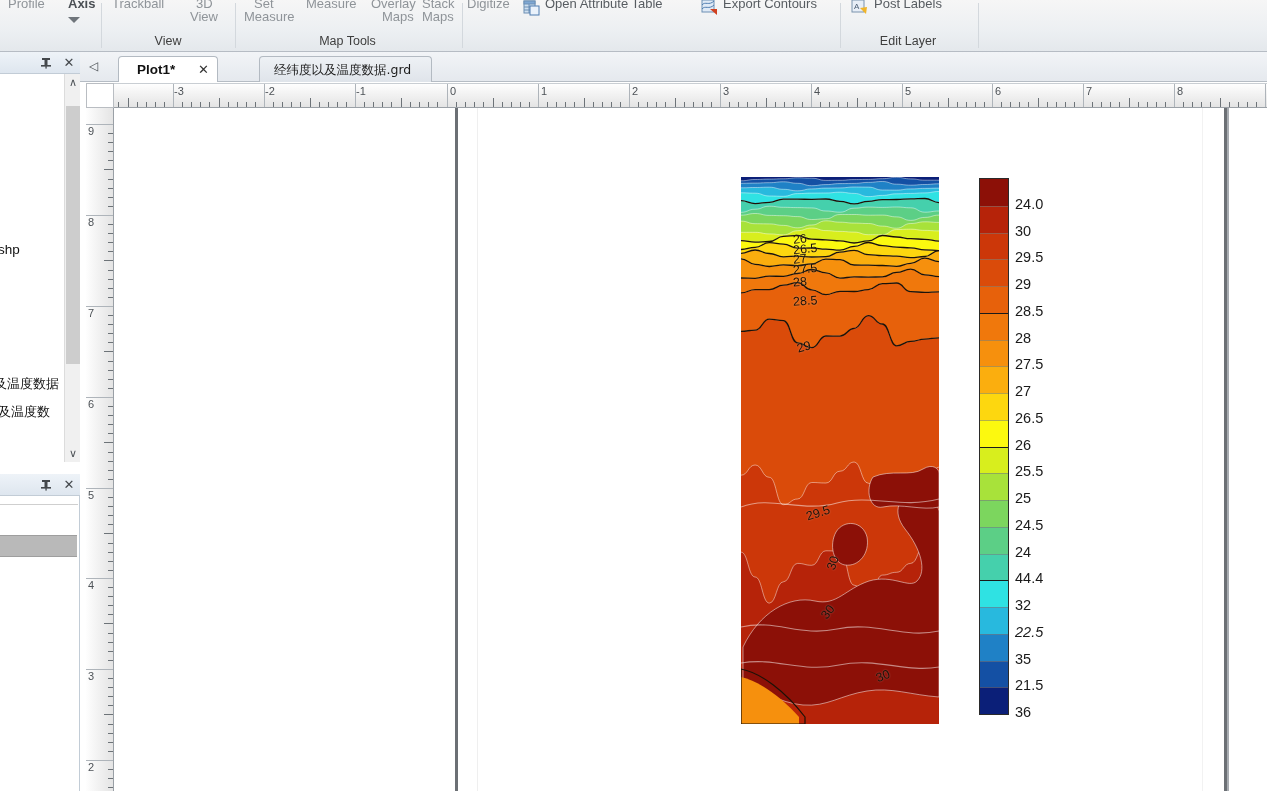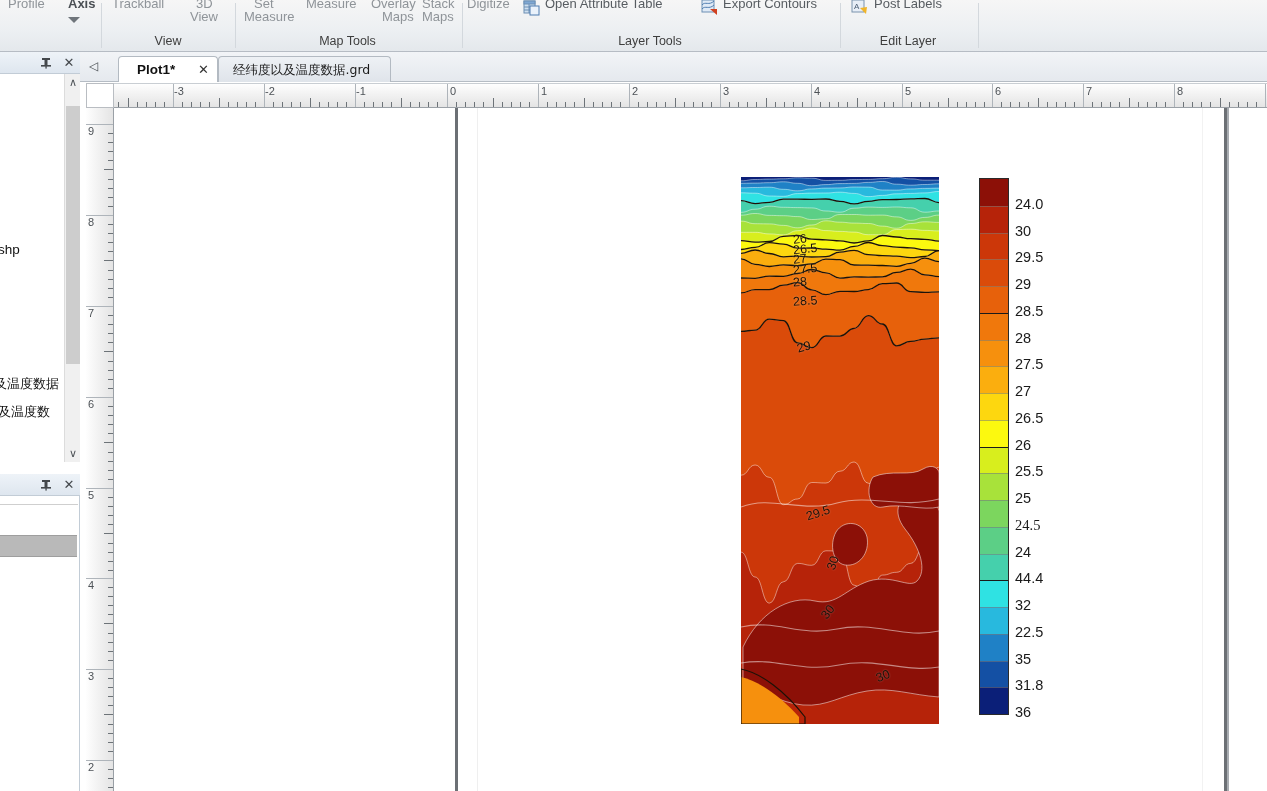--- a/index.html
+++ b/index.html
@@ -172,20 +172,21 @@
   .tab.active {
     background: #ffffff;
     color: #111;
     font-weight: bold;
     z-index: 3;
   }
   .tab.inactive {
     background: linear-gradient(180deg,#eef1f5 0%,#dfe4ea 100%);
     color: #1b1b1b;
     z-index: 2;
+    margin-left: 41px;
   }
   .tab-label { position: absolute; left: 14px; top: 0; }
   .tab-label.cjk { font-family: "DejaVu Sans", sans-serif; font-weight: normal; font-size: 12.5px; }
   .tab-close {
     position: absolute; right: 8px; top: 0;
     font-size: 13px; color: #333; font-weight: normal;
   }
 
   
   #ruler-corner {
@@ -341,21 +342,20 @@
       <div class="rib-cmd dark" style="left:82px;top:-4px;">Open Attribute Table</div>
       <span class="rib-icon" style="left:238px;top:-1px;">
         <svg width="17" height="17" viewBox="0 0 17 17">
           <rect x="1" y="1" width="12" height="12" fill="#dfeaf6" stroke="#6d8fb4"></rect>
           <path d="M1 10 C4 6, 8 11, 13 6" stroke="#4f7db0" fill="none"></path>
           <path d="M1 6 C4 2, 8 7, 13 2" stroke="#4f7db0" fill="none"></path>
           <path d="M9 10 l7 0 l0 6 z" fill="#d04020"></path>
         </svg>
       </span>
       <div class="rib-cmd dark" style="left:260px;top:-4px;">Export Contours</div>
-      <div class="rib-caption">Layer Tools</div>
       <div class="rib-sep" style="right:0;"></div>
     </div>
 
     <div class="rib-group" style="left:841px;width:138px;">
       <span class="rib-icon" style="left:10px;top:-1px;">
         <svg width="17" height="17" viewBox="0 0 17 17">
           <rect x="1" y="1" width="12" height="12" fill="#e7eef7" stroke="#7b93ad"></rect>
           <text x="3" y="10" font-size="8" fill="#4a5d73" font-family="sans-serif">A</text>
           <path d="M9 9 l7 -1 l-1 7 z" fill="#f0b429"></path>
         </svg>
@@ -777,24 +777,24 @@
         <div class="cb-label" style="top: 149.25px;">29.5</div>
         <div class="cb-label" style="top: 176px;">29</div>
         <div class="cb-label" style="top: 202.75px;">28.5</div>
         <div class="cb-label" style="top: 229.5px;">28</div>
         <div class="cb-label" style="top: 256.25px;">27.5</div>
         <div class="cb-label" style="top: 283px;">27</div>
         <div class="cb-label" style="top: 309.75px;">26.5</div>
         <div class="cb-label" style="top: 336.5px;">26</div>
         <div class="cb-label" style="top: 363.25px;">25.5</div>
         <div class="cb-label" style="top: 390px;">25</div>
-        <div class="cb-label" style="top: 416.75px; font-family: Liberation Serif, serif;">24.5</div>
+        <div class="cb-label" style="top: 416.75px;">24.5</div>
         <div class="cb-label" style="top: 443.5px;">24</div>
         <div class="cb-label" style="top: 470.25px;">44.4</div>
         <div class="cb-label" style="top: 497px;">32</div>
-        <div class="cb-label" style="top: 523.75px;">22.5</div>
+        <div class="cb-label" style="top: 523.75px; font-style: italic;">22.5</div>
         <div class="cb-label" style="top: 550.5px;">35</div>
-        <div class="cb-label" style="top: 577.25px;">31.8</div>
+        <div class="cb-label" style="top: 577.25px;">21.5</div>
         <div class="cb-label" style="top: 604px;">36</div>
       </div>
   </div>
 
 </div>
 
 </body></html>

